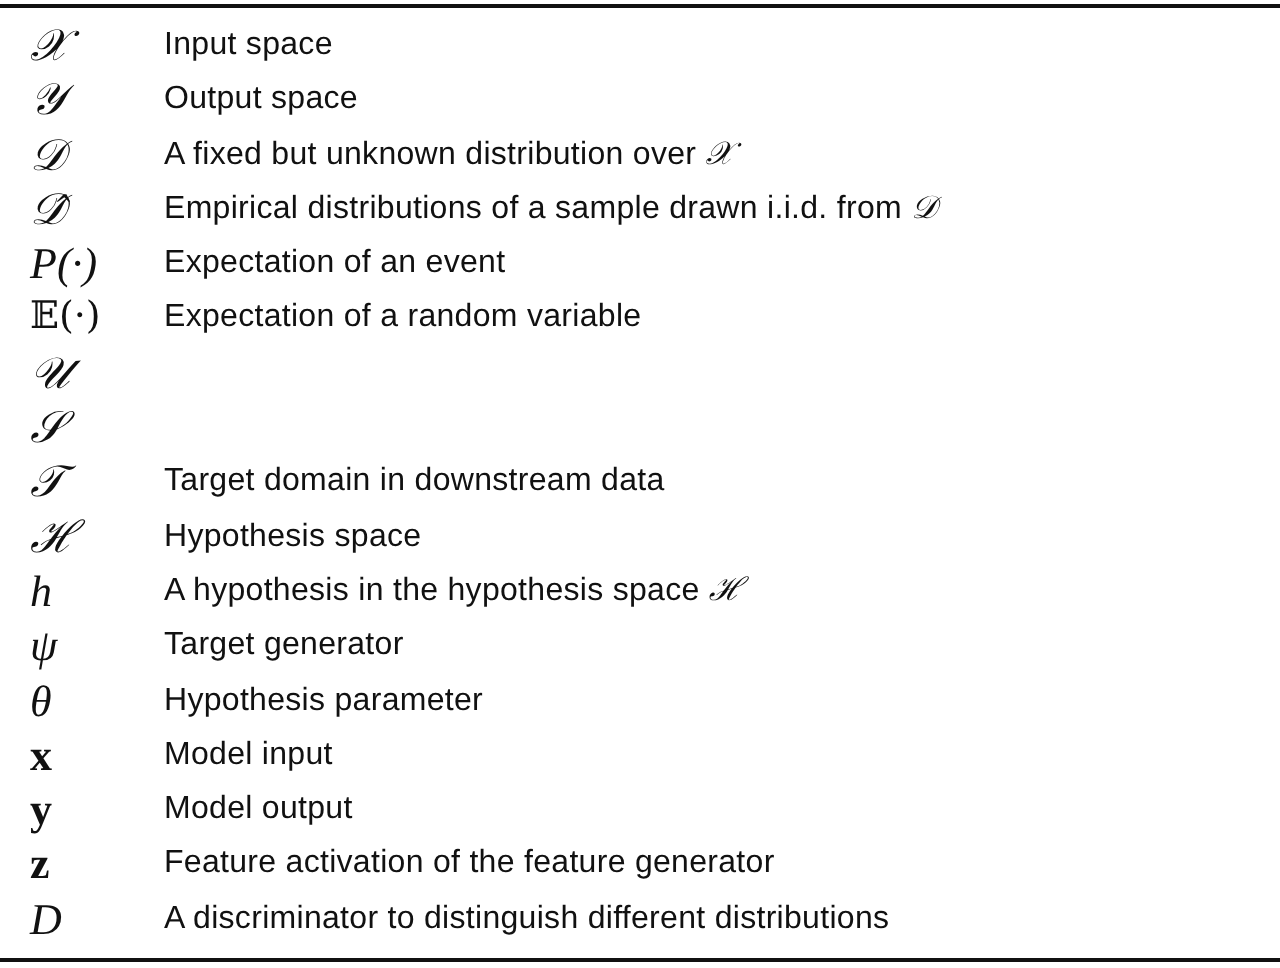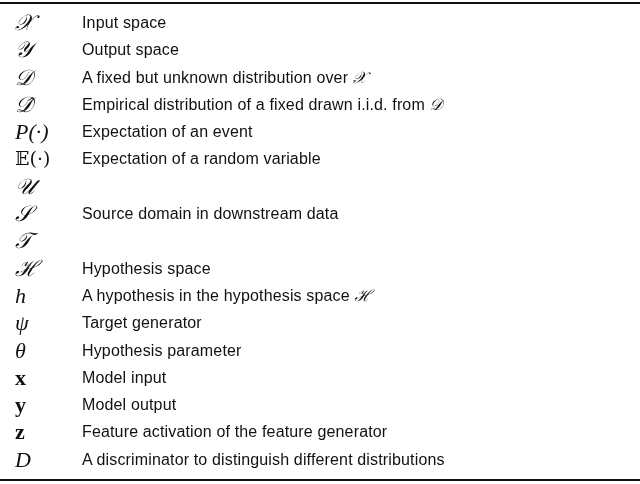--- a/index.html
+++ b/index.html
@@ -85,39 +85,39 @@
   <div class="row">
     <span class="sym cal">𝒴</span>
     <span class="desc"><span>Output space</span></span>
   </div>
   <div class="row">
     <span class="sym cal">𝒟</span>
     <span class="desc"><span>A fixed but unknown distribution over</span> <span class="math">𝒳</span></span>
   </div>
   <div class="row">
     <span class="sym cal">𝒟̂</span>
-    <span class="desc"><span>Empirical distribution of a fixed drawn i.i.d. from</span> <span class="math">𝒟</span></span>
+    <span class="desc"><span>Empirical distributions of a sample drawn i.i.d. from</span> <span class="math">𝒟</span></span>
   </div>
   <div class="row">
     <span class="sym it">P(·)</span>
     <span class="desc"><span>Expectation of an event</span></span>
   </div>
   <div class="row">
     <span class="sym bb">𝔼(·)</span>
     <span class="desc"><span>Expectation of a random variable</span></span>
   </div>
   <div class="row">
     <span class="sym cal">𝒰</span>
   </div>
   <div class="row">
     <span class="sym cal">𝒮</span>
-    <span class="desc"><span>Source domain in downstream data</span></span>
   </div>
   <div class="row">
     <span class="sym cal">𝒯</span>
+    <span class="desc"><span>Target domain in downstream data</span></span>
   </div>
   <div class="row">
     <span class="sym cal">ℋ</span>
     <span class="desc"><span>Hypothesis space</span></span>
   </div>
   <div class="row">
     <span class="sym it">h</span>
     <span class="desc"><span>A hypothesis in the hypothesis space</span> <span class="math">ℋ</span></span>
   </div>
   <div class="row">

